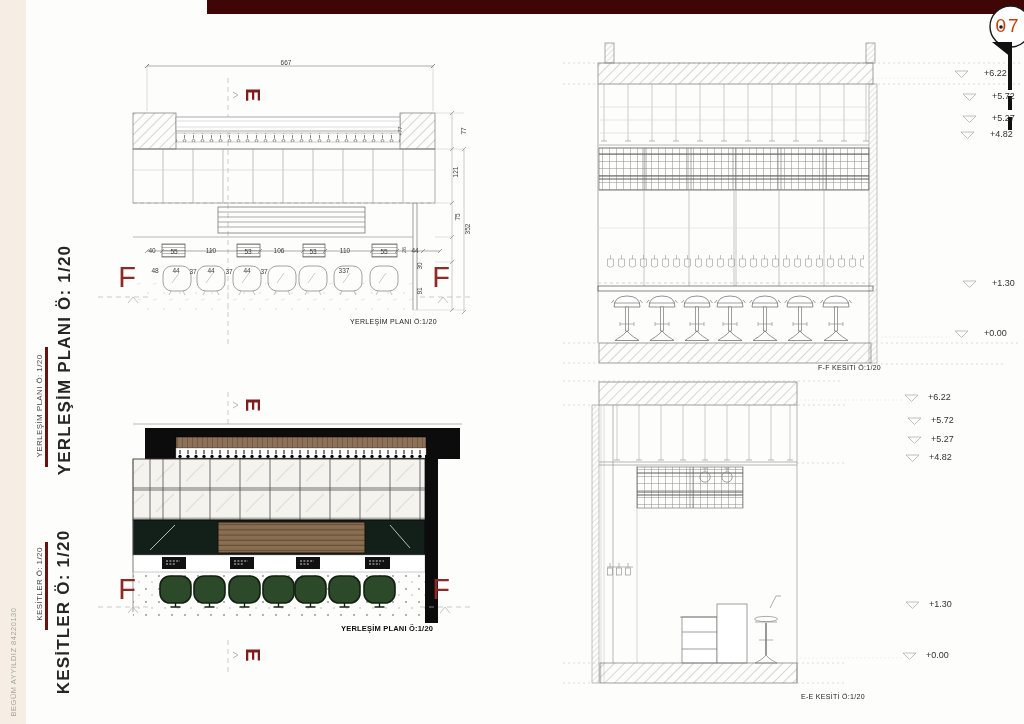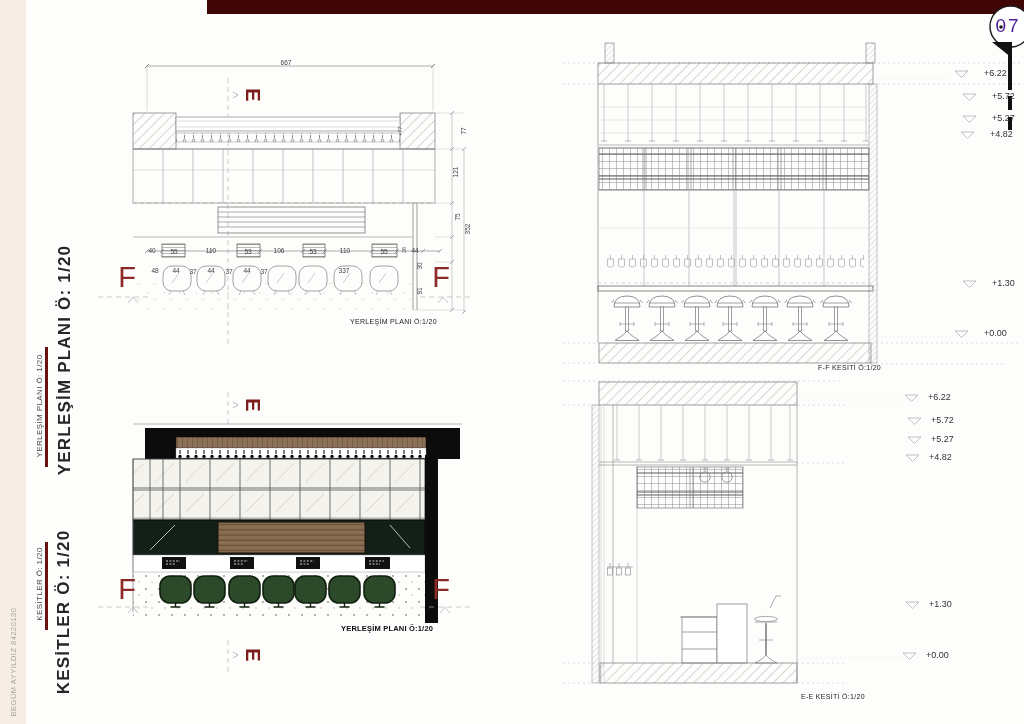--- a/index.html
+++ b/index.html
@@ -11,21 +11,21 @@
   .dim{font-size:6.5px;color:#3d3d3d;}
   .dimt{font-size:5.5px;color:#555;}
   .cap{font-size:7px;color:#222;letter-spacing:.3px;}
   .capb{font-size:7.5px;font-weight:bold;color:#0d0d0d;letter-spacing:.2px;}
   .lvl{font-size:9px;color:#333;}
   .fm{font-size:29px;color:#8d2a27;}
   .em{font-size:20px;color:#7d1d1d;font-weight:bold;transform:translate(-50%,-50%) rotate(90deg);}
   .sb-small{font-size:8px;color:#4a4a4a;letter-spacing:.4px;}
   .sb-big{font-size:17px;font-weight:bold;color:#262626;letter-spacing:1.2px;}
   .author{font-size:7.5px;color:#a6a6a0;letter-spacing:.5px;}
-  .pageno{font-size:19px;color:#4c1d95;letter-spacing:2px;}
+  .pageno{font-size:19px;color:#c2410c;letter-spacing:2px;}
   .left-strip{position:absolute;left:0;top:0;width:26px;height:724px;background:#f6eee4;}
   .top-bar{position:absolute;left:207px;top:0;width:817px;height:14px;background:#400606;}
   .redline{position:absolute;width:2.5px;background:#6a1111;}
   svg{position:absolute;left:0;top:0;}
 </style>
 </head>
 <body>
 
 <div class="left-strip"></div>
 <div class="top-bar"></div>

